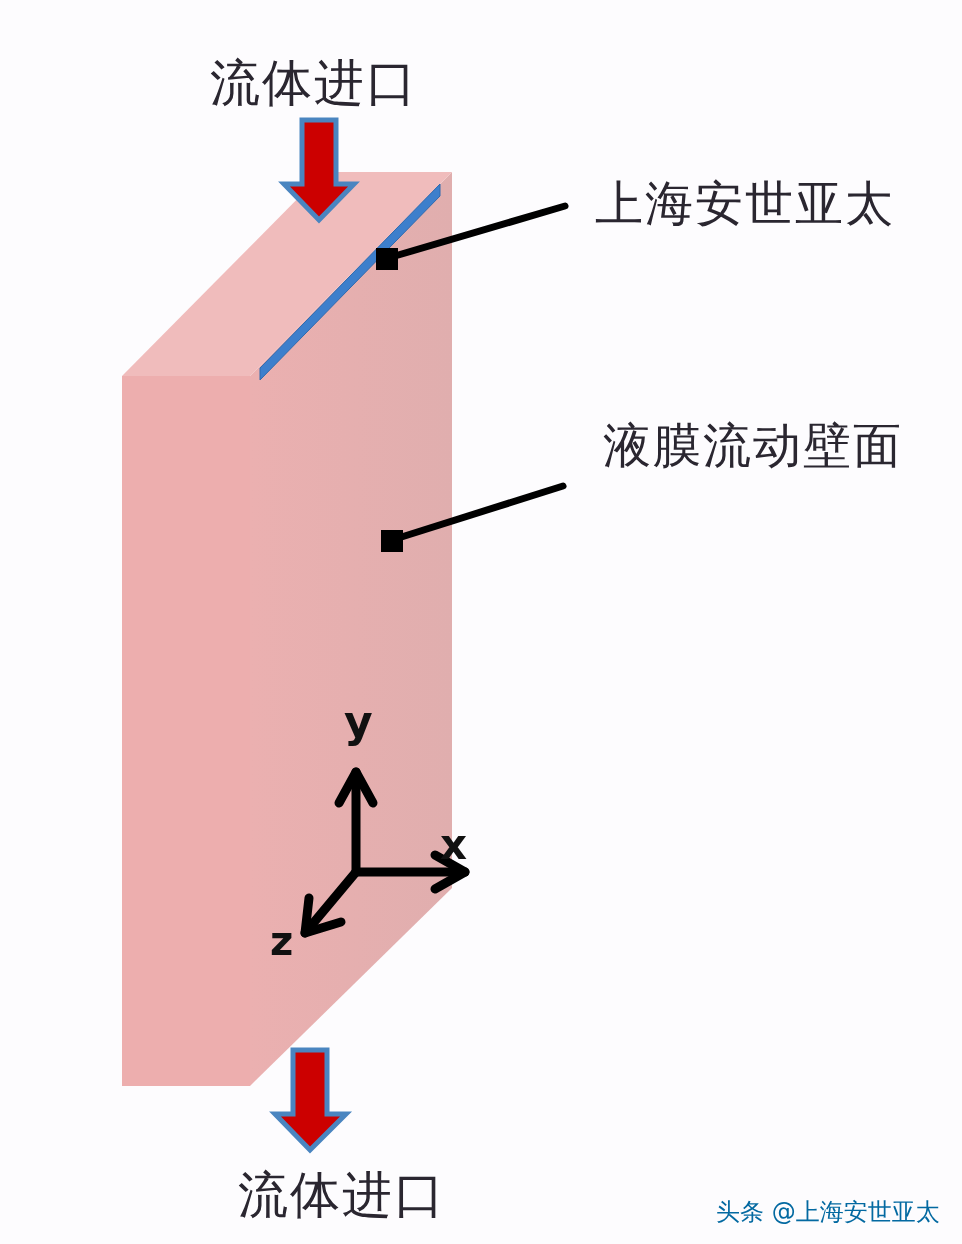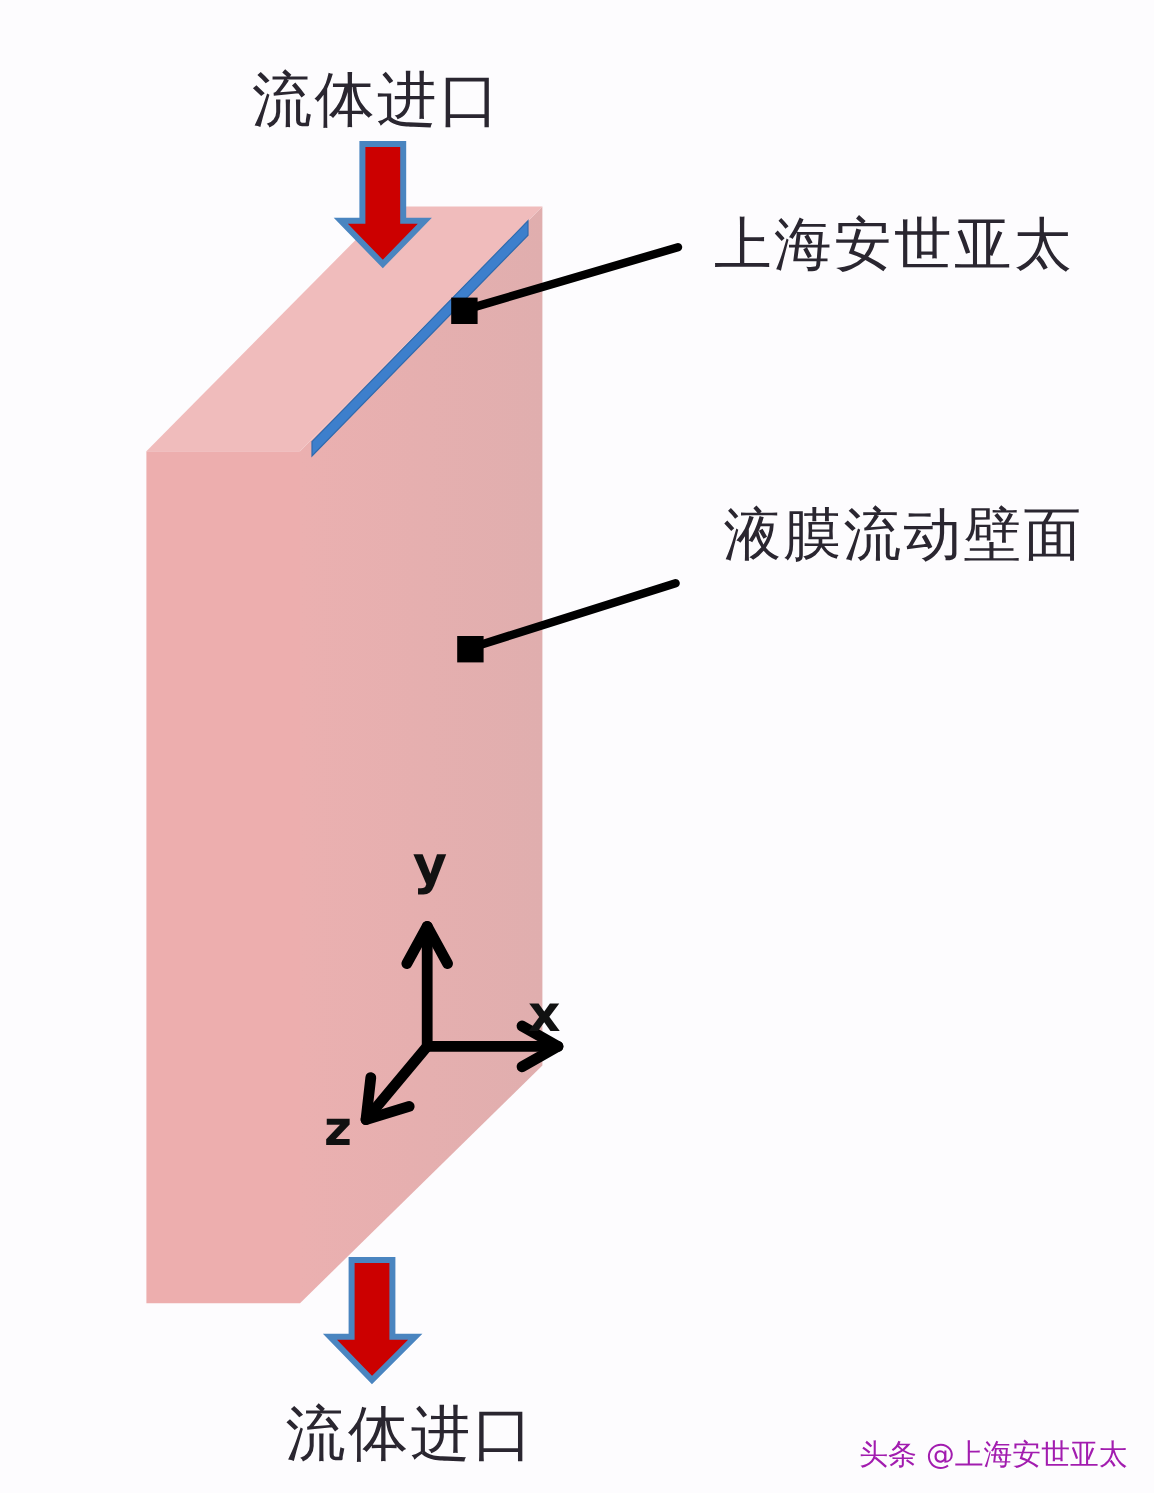--- a/index.html
+++ b/index.html
@@ -1,20 +1,20 @@
 <!DOCTYPE html>
 <html><head>
 <meta charset="utf-8">
 <style>
   html, body { margin:0; padding:0; background:#fdfcfe; }
   body { width:962px; height:1244px; position:relative; overflow:hidden; }
   .canvas { position:absolute; left:0; top:0; width:962px; height:984px; }
   .label { position:absolute; font-family:"DejaVu Serif", serif; color:#2a2630; white-space:nowrap; letter-spacing:2px; }
   .axis-label { position:absolute; font-family:"DejaVu Sans", sans-serif; font-weight:bold; color:#111; }
-  .watermark { position:absolute; font-family:"DejaVu Sans", sans-serif; color:#a21caf; font-size:24px; white-space:nowrap; }
+  .watermark { position:absolute; font-family:"DejaVu Sans", sans-serif; color:#0369a1; font-size:24px; white-space:nowrap; }
 </style>
 </head>
 <body>
 
 <div class="canvas">
   <svg width="962" height="1244" viewBox="0 0 962 1244">
     <defs>
       <linearGradient id="sideGrad" x1="0" y1="0" x2="1" y2="0">
         <stop offset="0" stop-color="#ebb0b0"></stop>
         <stop offset="1" stop-color="#e0aeae"></stop>

